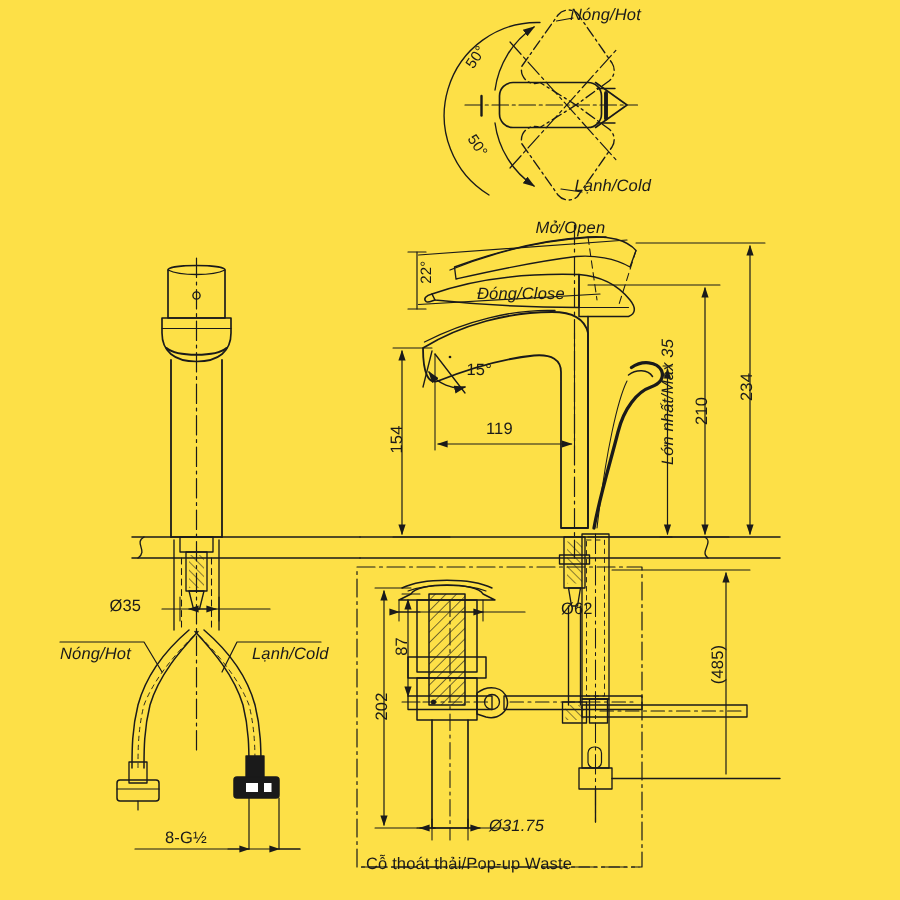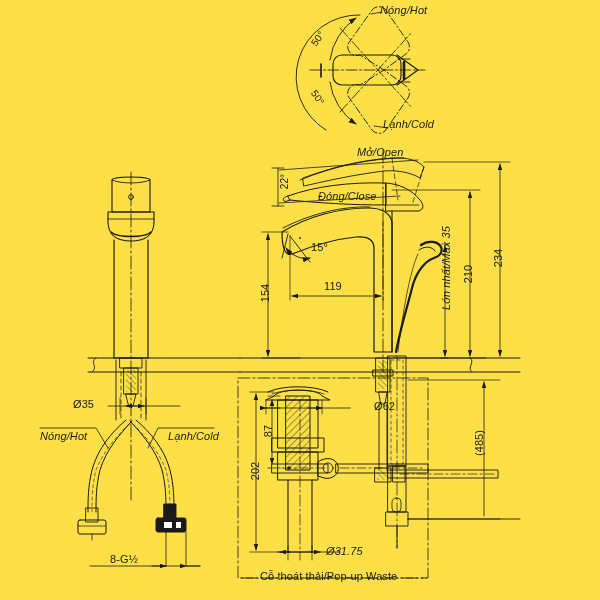--- a/index.html
+++ b/index.html
@@ -327,15 +327,15 @@
 
   <div class="lbl" style="left:73px;top:398px;">Ø35</div>
   <div class="lbl it" style="left:40px;top:430px;">Nóng/Hot</div>
   <div class="lbl it" style="left:168px;top:430px;">Lạnh/Cold</div>
   <div class="lbl" style="left:110px;top:553px;">8-G½</div>
 
   <div class="lbl" style="left:342px;top:400px;margin-left:32px;">Ø62</div>
   <div class="lbl" style="left:262px;top:425px;transform:rotate(-90deg);transform-origin:center;">87</div>
   <div class="lbl" style="left:246px;top:465px;transform:rotate(-90deg);transform-origin:center;">202</div>
   <div class="lbl" style="left:326px;top:545px;font-style:italic;">Ø31.75</div>
-  <div class="lbl" style="left:244px;top:570px;margin-left:16px;">Cỗ thoát thải/Pop-up Waste</div>
+  <div class="lbl" style="left:244px;top:570px;">Cỗ thoát thải/Pop-up Waste</div>
 
 </div>
 
 </body></html>

